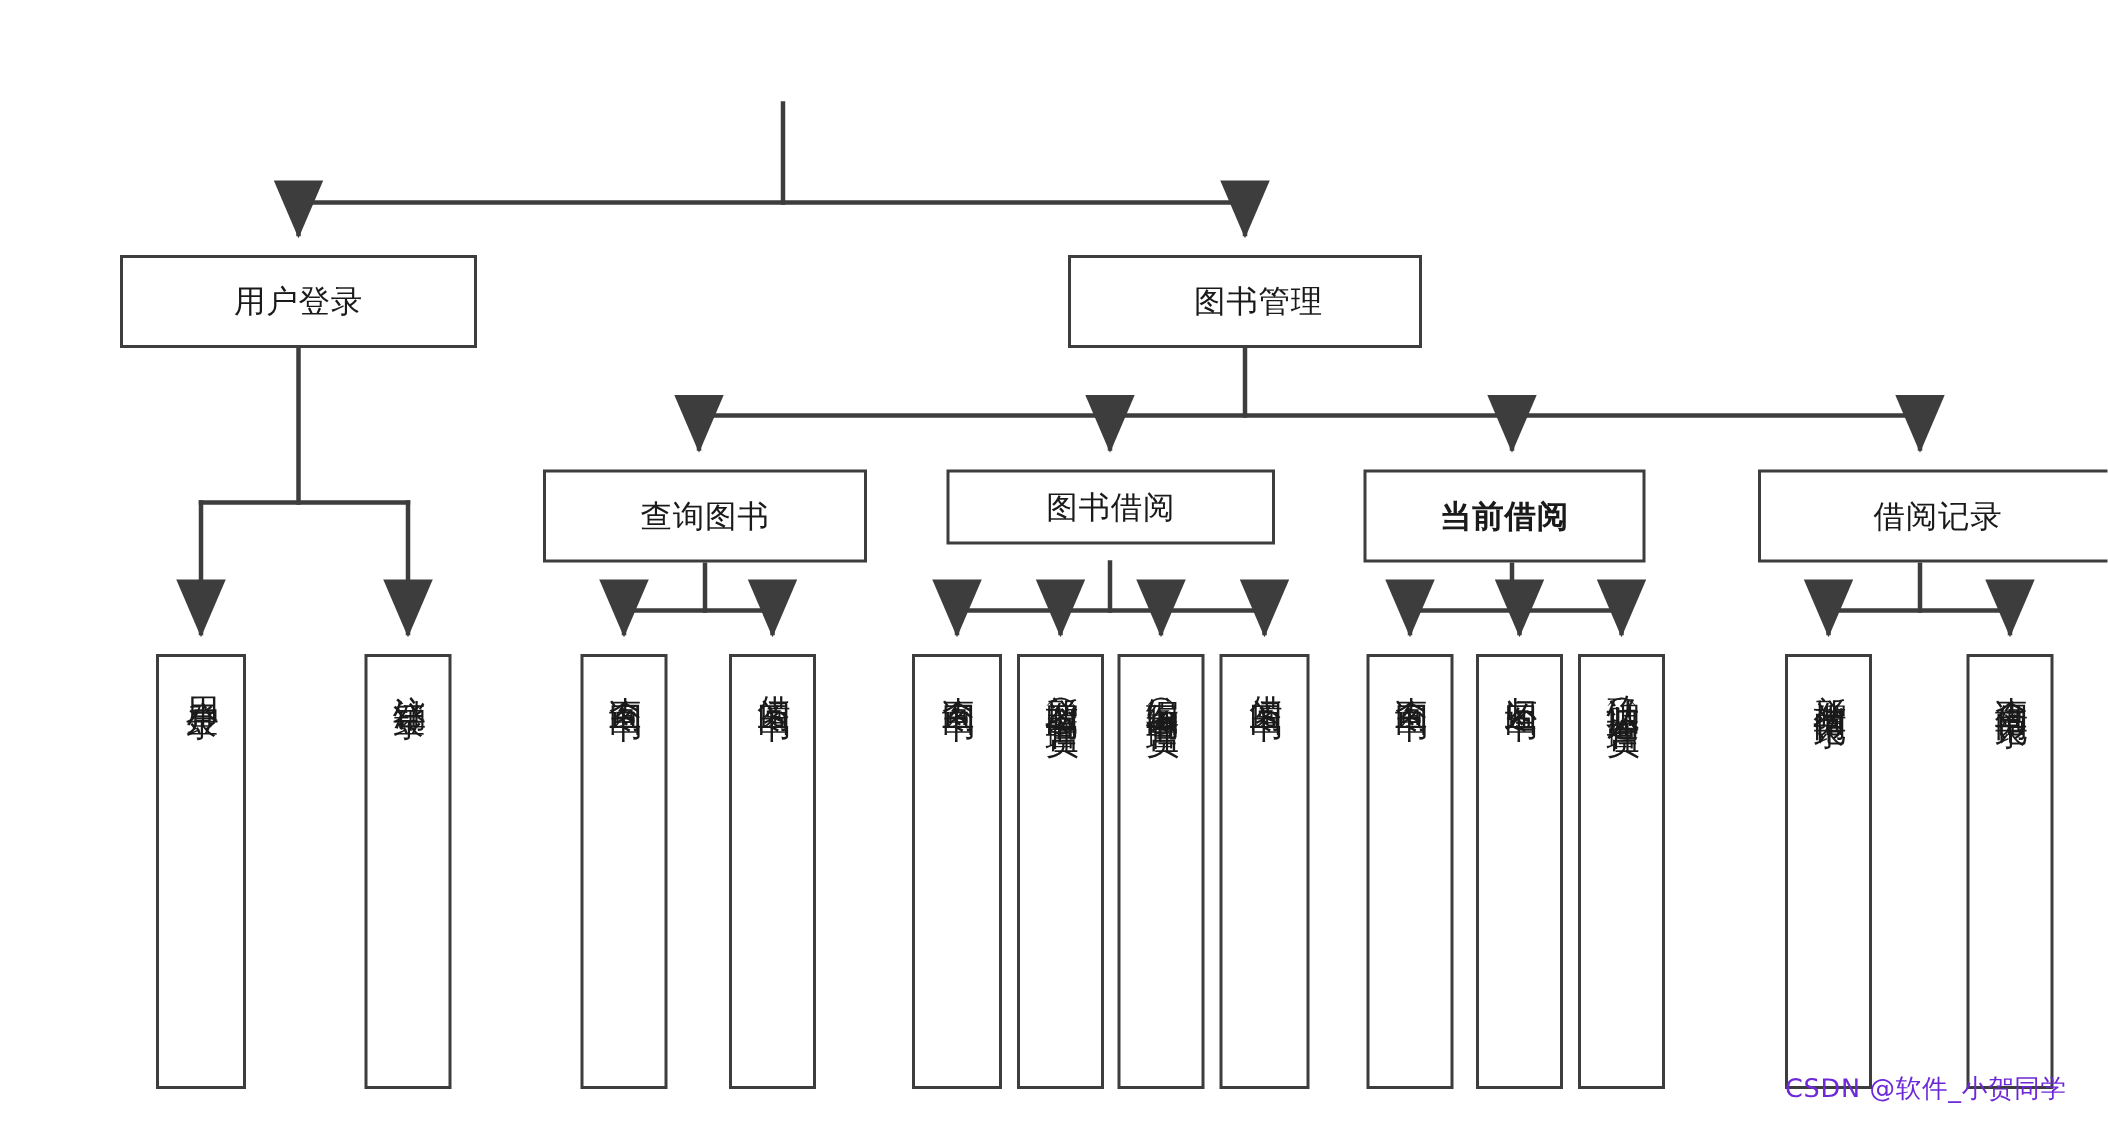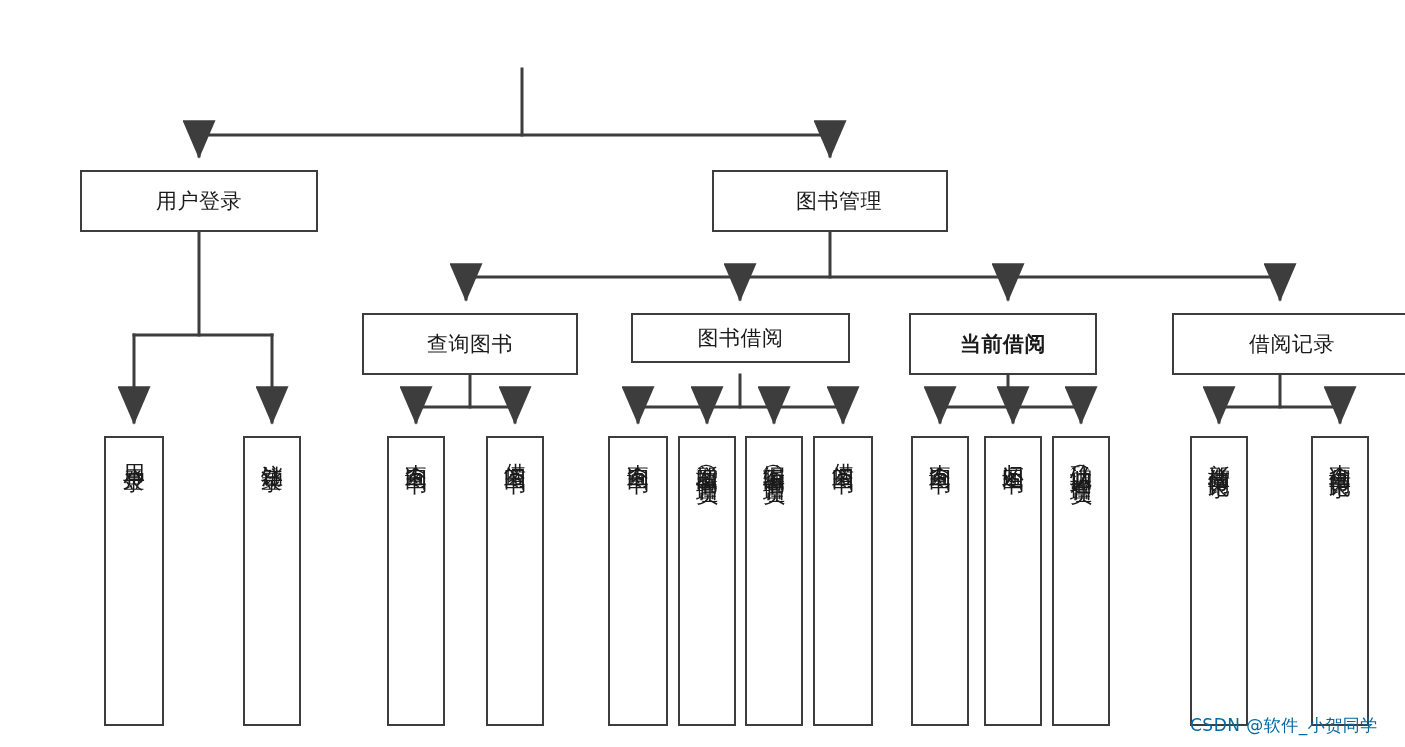--- a/index.html
+++ b/index.html
@@ -57,21 +57,21 @@
     font-size: 22px;
     letter-spacing: 3px;
     white-space: nowrap;
     line-height: 1;
   }
   #watermark {
     position: absolute;
     left: 1190px;
     top: 714px;
     font-size: 17px;
-    color: #0369a1;
+    color: #6d28d9;
     white-space: nowrap;
     letter-spacing: 0.5px;
     font-family: "DejaVu Sans", "Liberation Sans", sans-serif;
   }
 </style>
 </head>
 <body>
 
 <div id="diagram-root">
 

